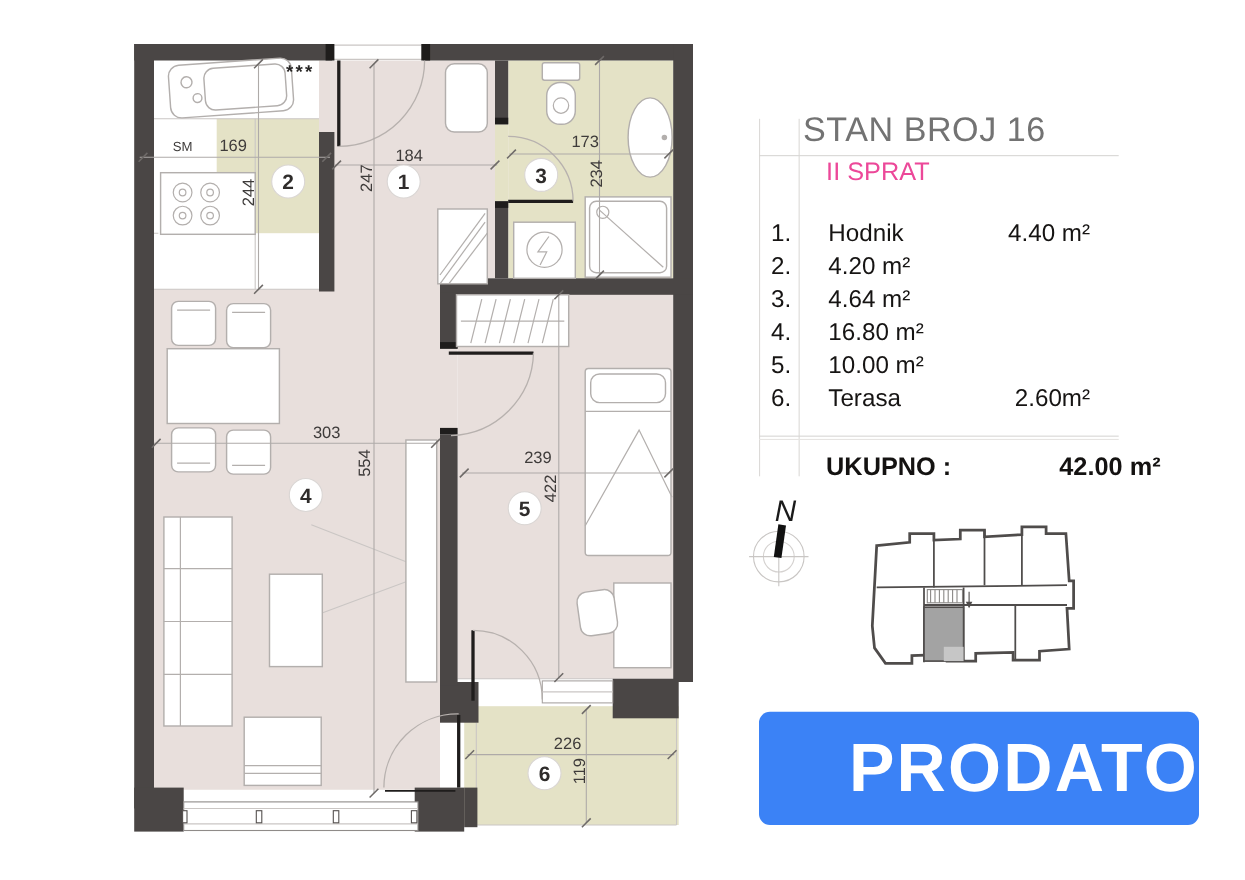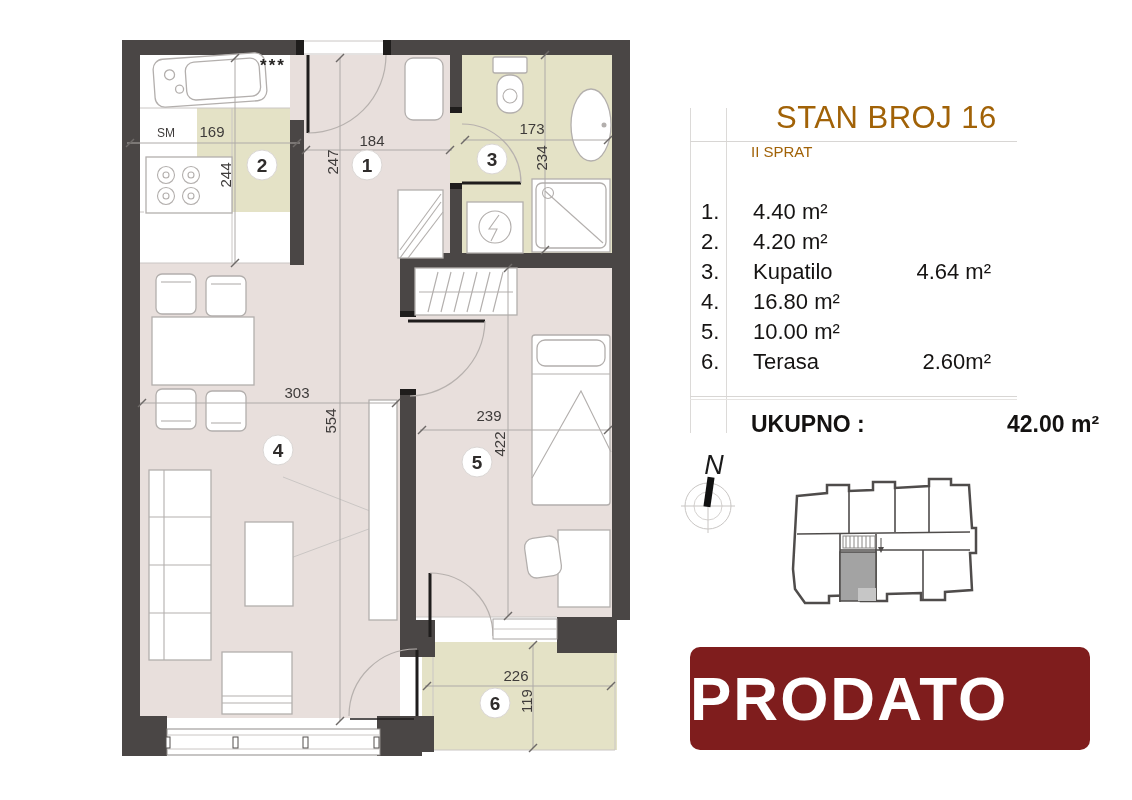--- a/index.html
+++ b/index.html
@@ -2,33 +2,33 @@
 <html><head>
 <meta charset="utf-8">
 <style>
   html,body{margin:0;padding:0;background:#fff;}
   #stage{position:relative;width:1132px;height:800px;background:#fff;overflow:hidden;
          font-family:"Liberation Sans", sans-serif;color:#1c1a19;}
   svg{position:absolute;left:0;top:0;}
   
   .vrule{position:absolute;width:1px;background:#dcdad8;}
   .hrule{position:absolute;height:1px;background:#d8d6d4;}
-  .title{position:absolute;left:776px;top:100px;font-size:31px;letter-spacing:.5px;color:#a16207;}
-  .subtitle{position:absolute;left:751px;top:143px;font-size:15px;color:#a16207;}
+  .title{position:absolute;left:730px;top:100px;font-size:31px;letter-spacing:.5px;color:#737373;}
+  .subtitle{position:absolute;left:751px;top:143px;font-size:23px;color:#ec4899;}
   .roomlist{position:absolute;left:690px;top:199px;width:301px;font-size:22px;color:#161413;}
   .roomrow{display:flex;align-items:baseline;height:30px;}
   .roomrow .num{width:63px;padding-left:11px;box-sizing:border-box;}
   .roomrow .nm{flex:1;}
   .roomrow .ar{text-align:center;white-space:nowrap;}
-  .total{position:absolute;left:751px;top:411px;display:flex;font-weight:bold;font-size:23px;color:#141211;gap:44px;}
+  .total{position:absolute;left:751px;top:411px;display:flex;font-weight:bold;font-size:23px;color:#141211;}
   .total .tl{width:146px;}
   .total .tv{margin-left:66px;white-space:nowrap;}
   
   .banner{position:absolute;left:690px;top:647px;width:400px;height:103px;border-radius:10px;
-          background:#7f1d1d;display:flex;align-items:center;justify-content:flex-start;}
+          background:#3b82f6;display:flex;align-items:center;justify-content:flex-end;}
   .banner span{color:#fff;font-weight:bold;font-size:62px;letter-spacing:2px;}
   
   .wall{fill:#4a4645;}
   .jamb{fill:#1f1d1c;}
   .furn{fill:#ffffff;stroke:#b3afad;stroke-width:1.3;}
   .furnln{stroke:#b3afad;stroke-width:1.1;fill:none;}
   .bound{stroke:#cac6c4;stroke-width:1;fill:none;}
   .dimln{stroke:#aeaaa8;stroke-width:1;fill:none;}
   .tick{stroke:#6e6a68;stroke-width:1.4;}
   .arc{stroke:#b7b1ae;stroke-width:1.2;fill:none;}
@@ -324,29 +324,29 @@
   <div class="hrule" style="left:690px;top:141px;width:327px;"></div>
   <div class="hrule" style="left:690px;top:396px;width:327px;"></div>
   <div class="hrule" style="left:690px;top:399px;width:327px;background:#e6e4e2;"></div>
 
   <div class="title">STAN BROJ 16</div>
   <div class="subtitle">II SPRAT</div>
 
   <div class="roomlist">
     <div class="roomrow">
       <span class="num">1.</span>
+      <span class="nm">Hodnik</span>
       <span class="ar">4.40 m²</span>
     </div>
     <div class="roomrow">
       <span class="num">2.</span>
       <span class="ar">4.20 m²</span>
     </div>
     <div class="roomrow">
       <span class="num">3.</span>
-      <span class="nm">Kupatilo</span>
       <span class="ar">4.64 m²</span>
     </div>
     <div class="roomrow">
       <span class="num">4.</span>
       <span class="ar">16.80 m²</span>
     </div>
     <div class="roomrow">
       <span class="num">5.</span>
       <span class="ar">10.00 m²</span>
     </div>

